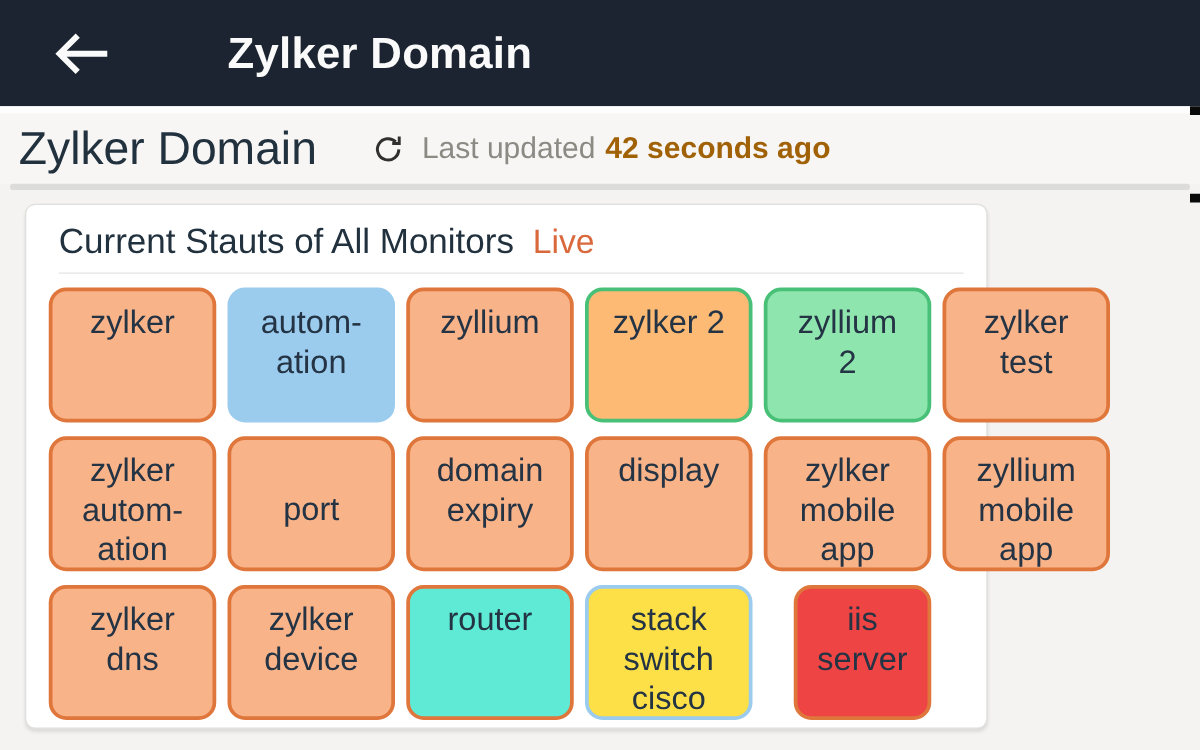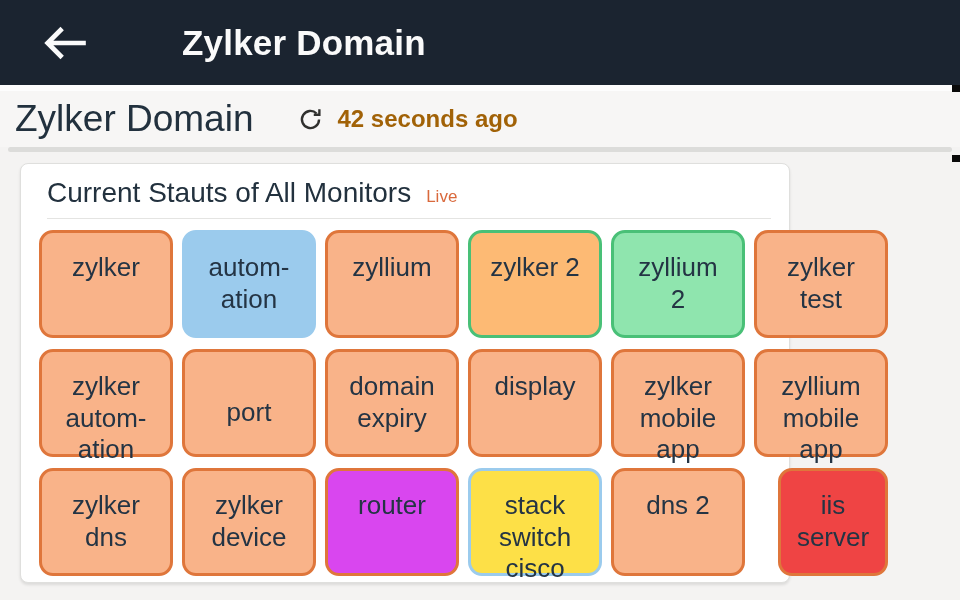--- a/index.html
+++ b/index.html
@@ -84,21 +84,21 @@
     align-items: baseline;
     padding: 13px 20px 0 26px;
   }
   .card-title {
     color: #22313e;
     font-size: 28px;
     font-weight: 500;
   }
   .live {
     color: #d9693c;
-    font-size: 17px;
+    font-size: 27px;
     margin-left: 15px;
   }
   .card-head-divider {
     height: 1px;
     background: #e4e4e2;
     margin: 9px 18px 0 26px;
   }
 
   
   .grid {
@@ -108,21 +108,21 @@
     row-gap: 11px;
     padding: 11px 0 0 18px;
   }
   .tile {
     height: 108px;
     border-radius: 14px;
     border: 3px solid transparent;
     display: flex;
     justify-content: center;
     align-items: flex-start;
-    padding-top: 19px;
+    padding-top: 9px;
     cursor: pointer;
   }
   .tile-label {
     font-size: 26px;
     line-height: 1.22;
     color: #243444;
     text-align: center;
     white-space: pre;
   }
 
@@ -154,20 +154,21 @@
 
   <div class="page-bar">
     <h2 class="page-title">Zylker Domain</h2>
     <button class="refresh-btn">
       <svg width="27" height="27" viewBox="0 0 24 24">
         <path d="M19.6 12a7.6 7.6 0 1 1-2.2-5.36" fill="none" stroke="#30302e" stroke-width="2.1"></path>
         <path d="M19.9 2.8 v5 h-5" fill="none" stroke="#30302e" stroke-width="2.1"></path>
       </svg>
     </button>
     <div class="last-updated">
+      <span>Last updated</span>
       <b>42 seconds ago</b>
     </div>
   </div>
 
   <div class="page-divider"></div>
 
   <section class="card">
     <div class="card-head">
       <h3 class="card-title">Current Stauts of All Monitors</h3>
       <span class="live">Live</span>
@@ -235,33 +236,30 @@
   <div class="tile" style="background: rgb(249, 179, 137); border-color: rgb(223, 118, 59);">
     <span class="tile-label">zylker
 dns</span>
   </div>
 
   <div class="tile" style="background: rgb(249, 179, 137); border-color: rgb(223, 118, 59);">
     <span class="tile-label">zylker
 device</span>
   </div>
 
-  <div class="tile" style="background: #d946ef; border-color: rgb(223, 118, 59);">
+  <div class="tile" style="background: #5eead4; border-color: rgb(223, 118, 59);">
     <span class="tile-label">router</span>
   </div>
 
   <div class="tile" style="background: #fde047; border-color: rgb(155, 203, 237);">
     <span class="tile-label">stack
 switch
 cisco</span>
   </div>
 
-  <div class="tile" style="background: rgb(249, 179, 137); border-color: rgb(223, 118, 59);">
-    <span class="tile-label">dns 2</span>
-  </div>
 
   <div class="tile" style="background: #ef4444; border-color: rgb(223, 118, 59); margin-left: 24px;">
     <span class="tile-label">iis
 server</span>
   </div>
 </div>
   </section>
 
   <div class="sb-mark sb1"></div>
   <div class="sb-mark sb2"></div>

